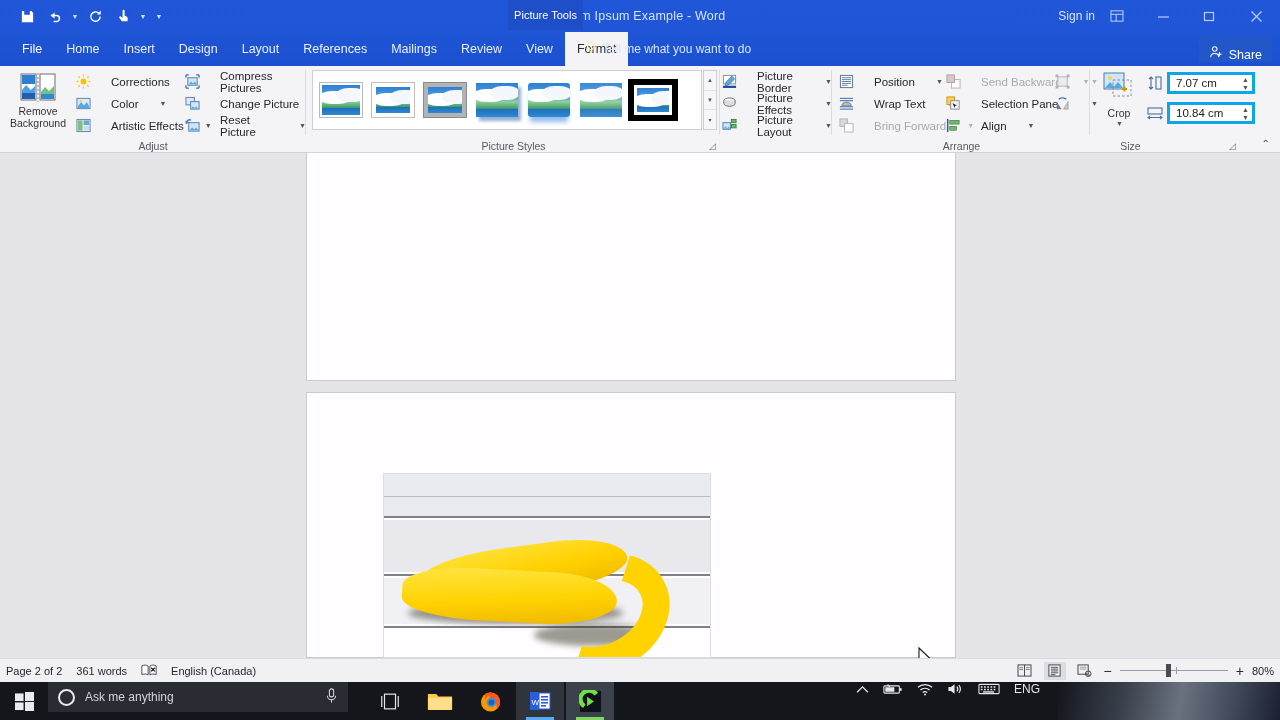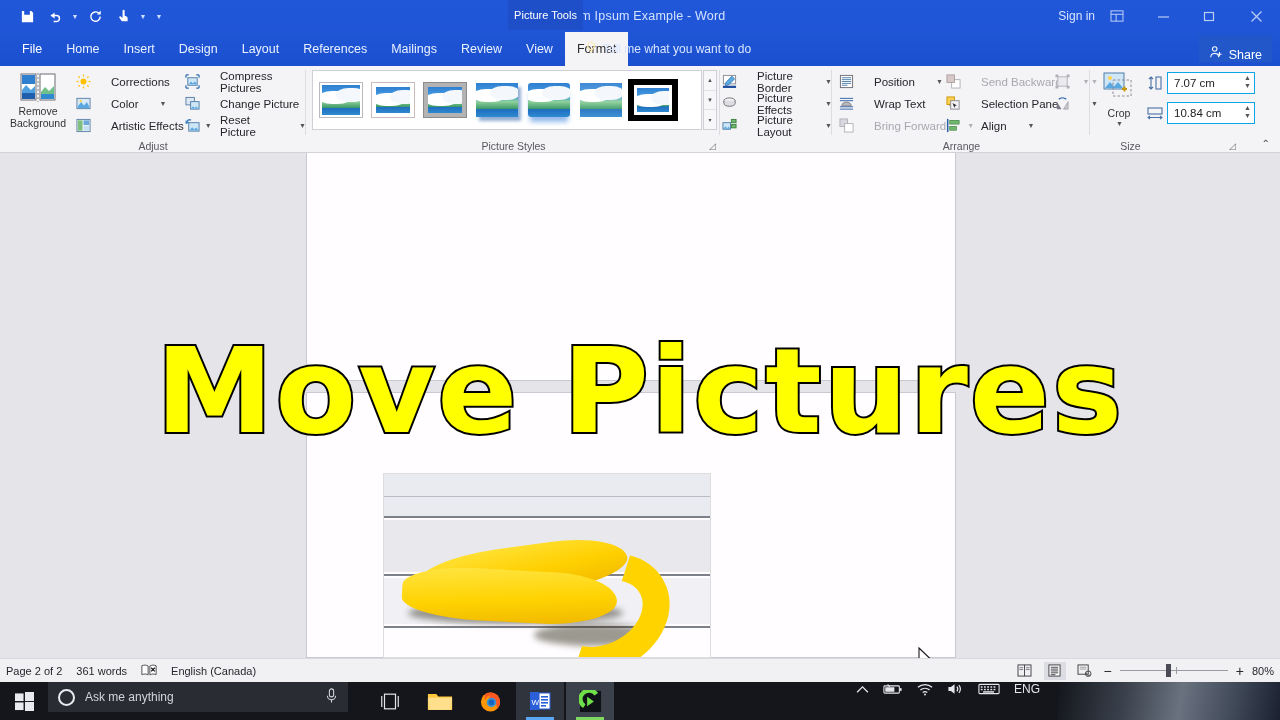--- a/index.html
+++ b/index.html
@@ -122,21 +122,21 @@
   .gs-scroll div { flex: 1; display: flex; align-items: center; justify-content: center; font-size: 6px; color: #555; border-bottom: 1px solid #e2e2e8;}
 
   
   #grp-pb { left: 720px; width: 112px; }
   
   #grp-arr { left: 833px; width: 257px; }
   
   #grp-size { left: 1091px; width: 189px; }
 
   .spin {
-    position: absolute; width: 88px; height: 22px; border: 1px solid #0ea5e9; background: #fff;
+    position: absolute; width: 88px; height: 22px; border: 3px solid #0ea5e9; background: #fff;
     display: flex; align-items: center; padding-left: 6px; font-size: 11.5px; color: #222;
   }
   .spin .arrows { position:absolute; right: 3px; top: 1px; display:flex; flex-direction:column; line-height:8px; font-size:7px; color:#555;}
   .crop {
     position: absolute; left: 6px; top: 5px; width: 44px; height: 64px;
     display: flex; flex-direction: column; align-items: center;
   }
   .crop .lbl { font-size: 10.5px; color: #333; margin-top: 2px; }
   .collapse { position: absolute; right: 10px; bottom: 4px; font-size: 10px; color: #444; }
 
@@ -706,21 +706,20 @@
               </g>
             <g stroke="#8fbcd9" stroke-width="1.1">
                 <line x1="2" y1="16.6" x2="18" y2="16.6"></line>
                 <line x1="2" y1="18.4" x2="18" y2="18.4"></line>
               </g>
           </svg>
         </span>
       </div>
     </div>
 
-    <div class="wordart">Move Pictures</div>
 
     <div class="cursor">
       <svg width="14" height="20" viewBox="0 0 14 20">
           <path d="M1 1l11 10.5H6.8l3 6.4-2.4 1.1-3-6.6L1 15.6z" fill="#fff" stroke="#1a1a1a" stroke-width="1.1"></path>
         </svg>
     </div>
   </div>
 
   <div class="statusbar">
     <div class="sb-left">

